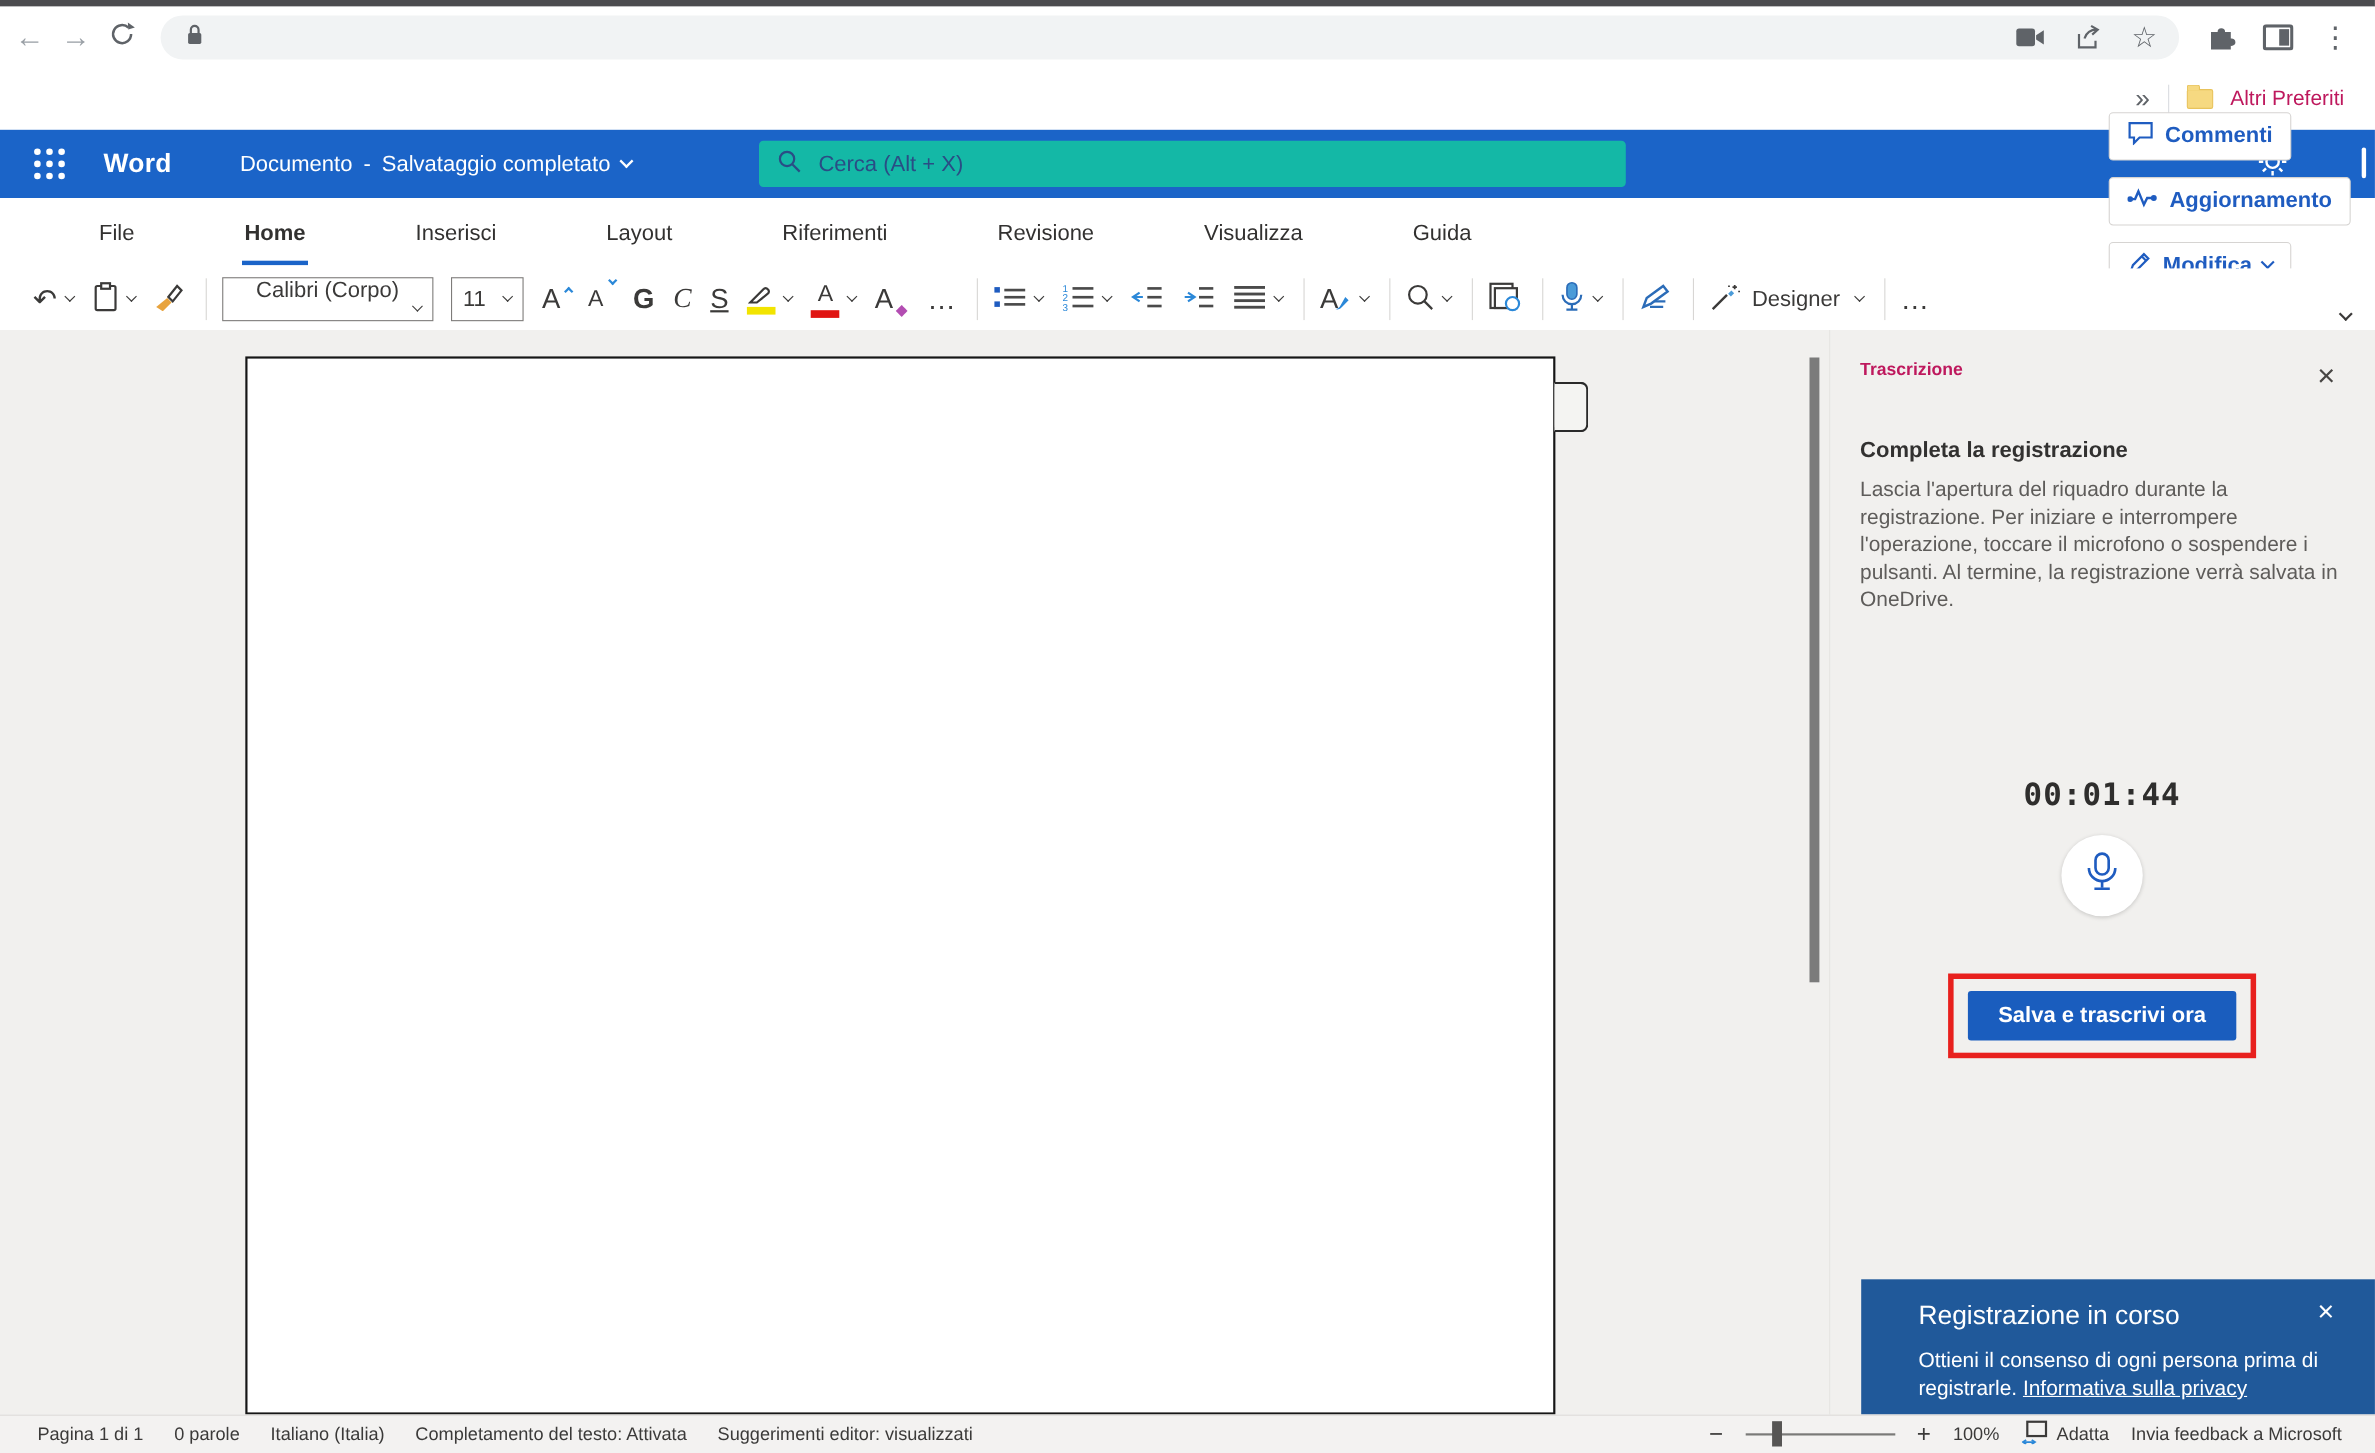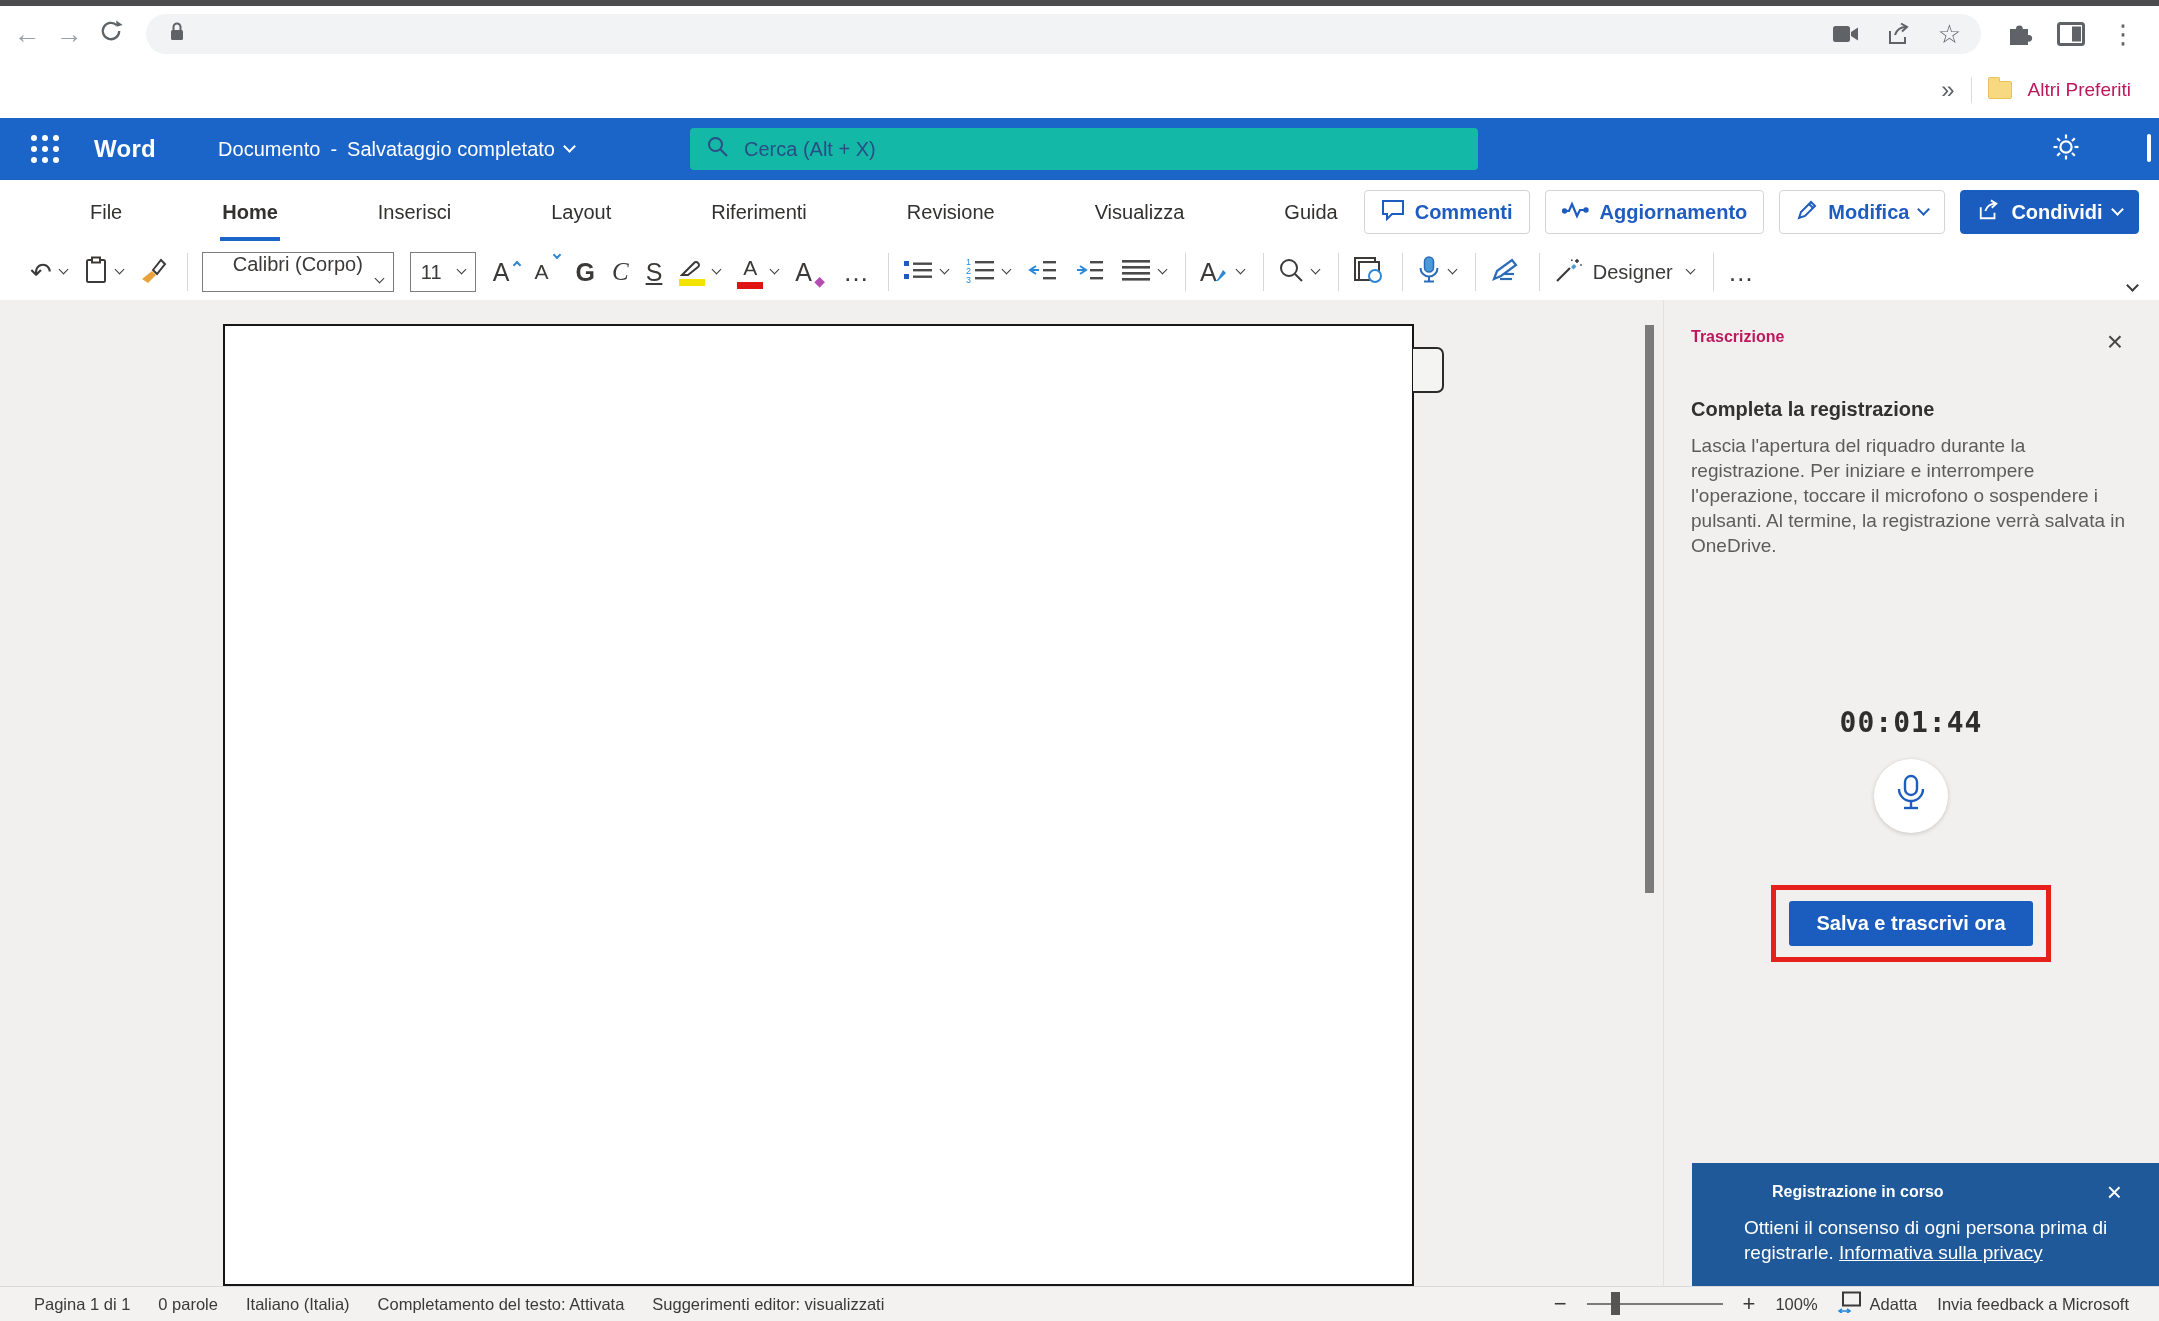--- a/index.html
+++ b/index.html
@@ -53,21 +53,21 @@
   .hdr-right { margin-left:auto; display:flex; align-items:center; }
   .gear-btn { margin-right:78px; display:flex; align-items:center; justify-content:center; }
   .avatar-sliver { position:absolute; right:8px; top:16px; width:4px; height:28px; background:#fff; border-radius:2px; }
 
   
   .tab-row { position:absolute; left:0; top:180px; width:2159px; height:64px; background:#fff;
     display:flex; align-items:center; padding-left:16px; }
   .tab { padding:0 24px; font-size:20px; color:#323130; height:100%; display:flex; align-items:center; }
   .tab span { padding:17px 2px;margin-left:48px; }
   .tab.active span { font-weight:700; border-bottom:4px solid #1b64c8; padding-bottom:13px; }
-  .tab-actions { margin-left:auto; display:flex; align-items:flex-start; gap:15px; padding-right:22px; }
+  .tab-actions { margin-left:auto; display:flex; align-items:flex-start; gap:15px; padding-right:22px;flex-direction:column; }
   .act-btn { height:44px; border:1px solid #d6d4d2; border-radius:4px; background:#fff; color:#1f5cc0;
     display:flex; align-items:center; gap:10px; padding:0 16px; font-size:20px; font-weight:600; }
   .act-btn.primary { background:#1a5dbe; border-color:#1a5dbe; color:#fff; }
 
   
   .toolbar { position:absolute; left:0; top:244px; width:2159px; height:56px; background:#fff;
     display:flex; align-items:center; padding-left:30px; color:#3b3a39; }
   .tb { display:flex; align-items:center; gap:5px; margin-right:17px; }
   .tb .glyph { font-size:26px; line-height:1; }
   .tb .chev { width:7px; height:7px; border-width:1.5px; color:#3b3a39; margin-left:3px; }
@@ -113,21 +113,21 @@
     box-shadow:0 1px 4px rgba(0,0,0,.18); display:flex; align-items:center; justify-content:center; }
   .save-zone { margin-top:52px; display:flex; justify-content:center; }
   .red-frame { border:5px solid #e8201d; padding:11px 13px; }
   .save-btn { background:#1a5dbe; color:#fff; font-size:20px; font-weight:600; border:none;
     border-radius:3px; padding:11px 27px; font-family:"Liberation Sans", sans-serif; }
 
   
   .toast { position:absolute; left:1692px; top:1163px; width:467px; height:123px; background:#20599a;
     color:#fff; padding:20px 40px 0 52px; }
   .toast-head { display:flex; align-items:flex-start; }
-  .toast-title { font-size:16px; font-weight:700;margin-left:28px; }
+  .toast-title { font-size:24px; font-weight:400; }
   .toast-close { position:absolute; right:37px; top:14px; font-size:26px; color:#fff; }
   .toast-body { margin-top:14px; font-size:19px; line-height:1.32; }
   .toast-body a { color:#fff; text-decoration:underline; }
 
   
   .status-bar { position:absolute; left:0; top:1286px; width:2159px; height:35px; background:#f3f2f1;
     border-top:1px solid #dcdad8; display:flex; align-items:center; padding:0 30px 0 34px;
     font-size:16.5px; color:#3b3a39; }
   .st-item { margin-right:28px; }
   .st-right { margin-left:auto; display:flex; align-items:center; gap:20px; }

